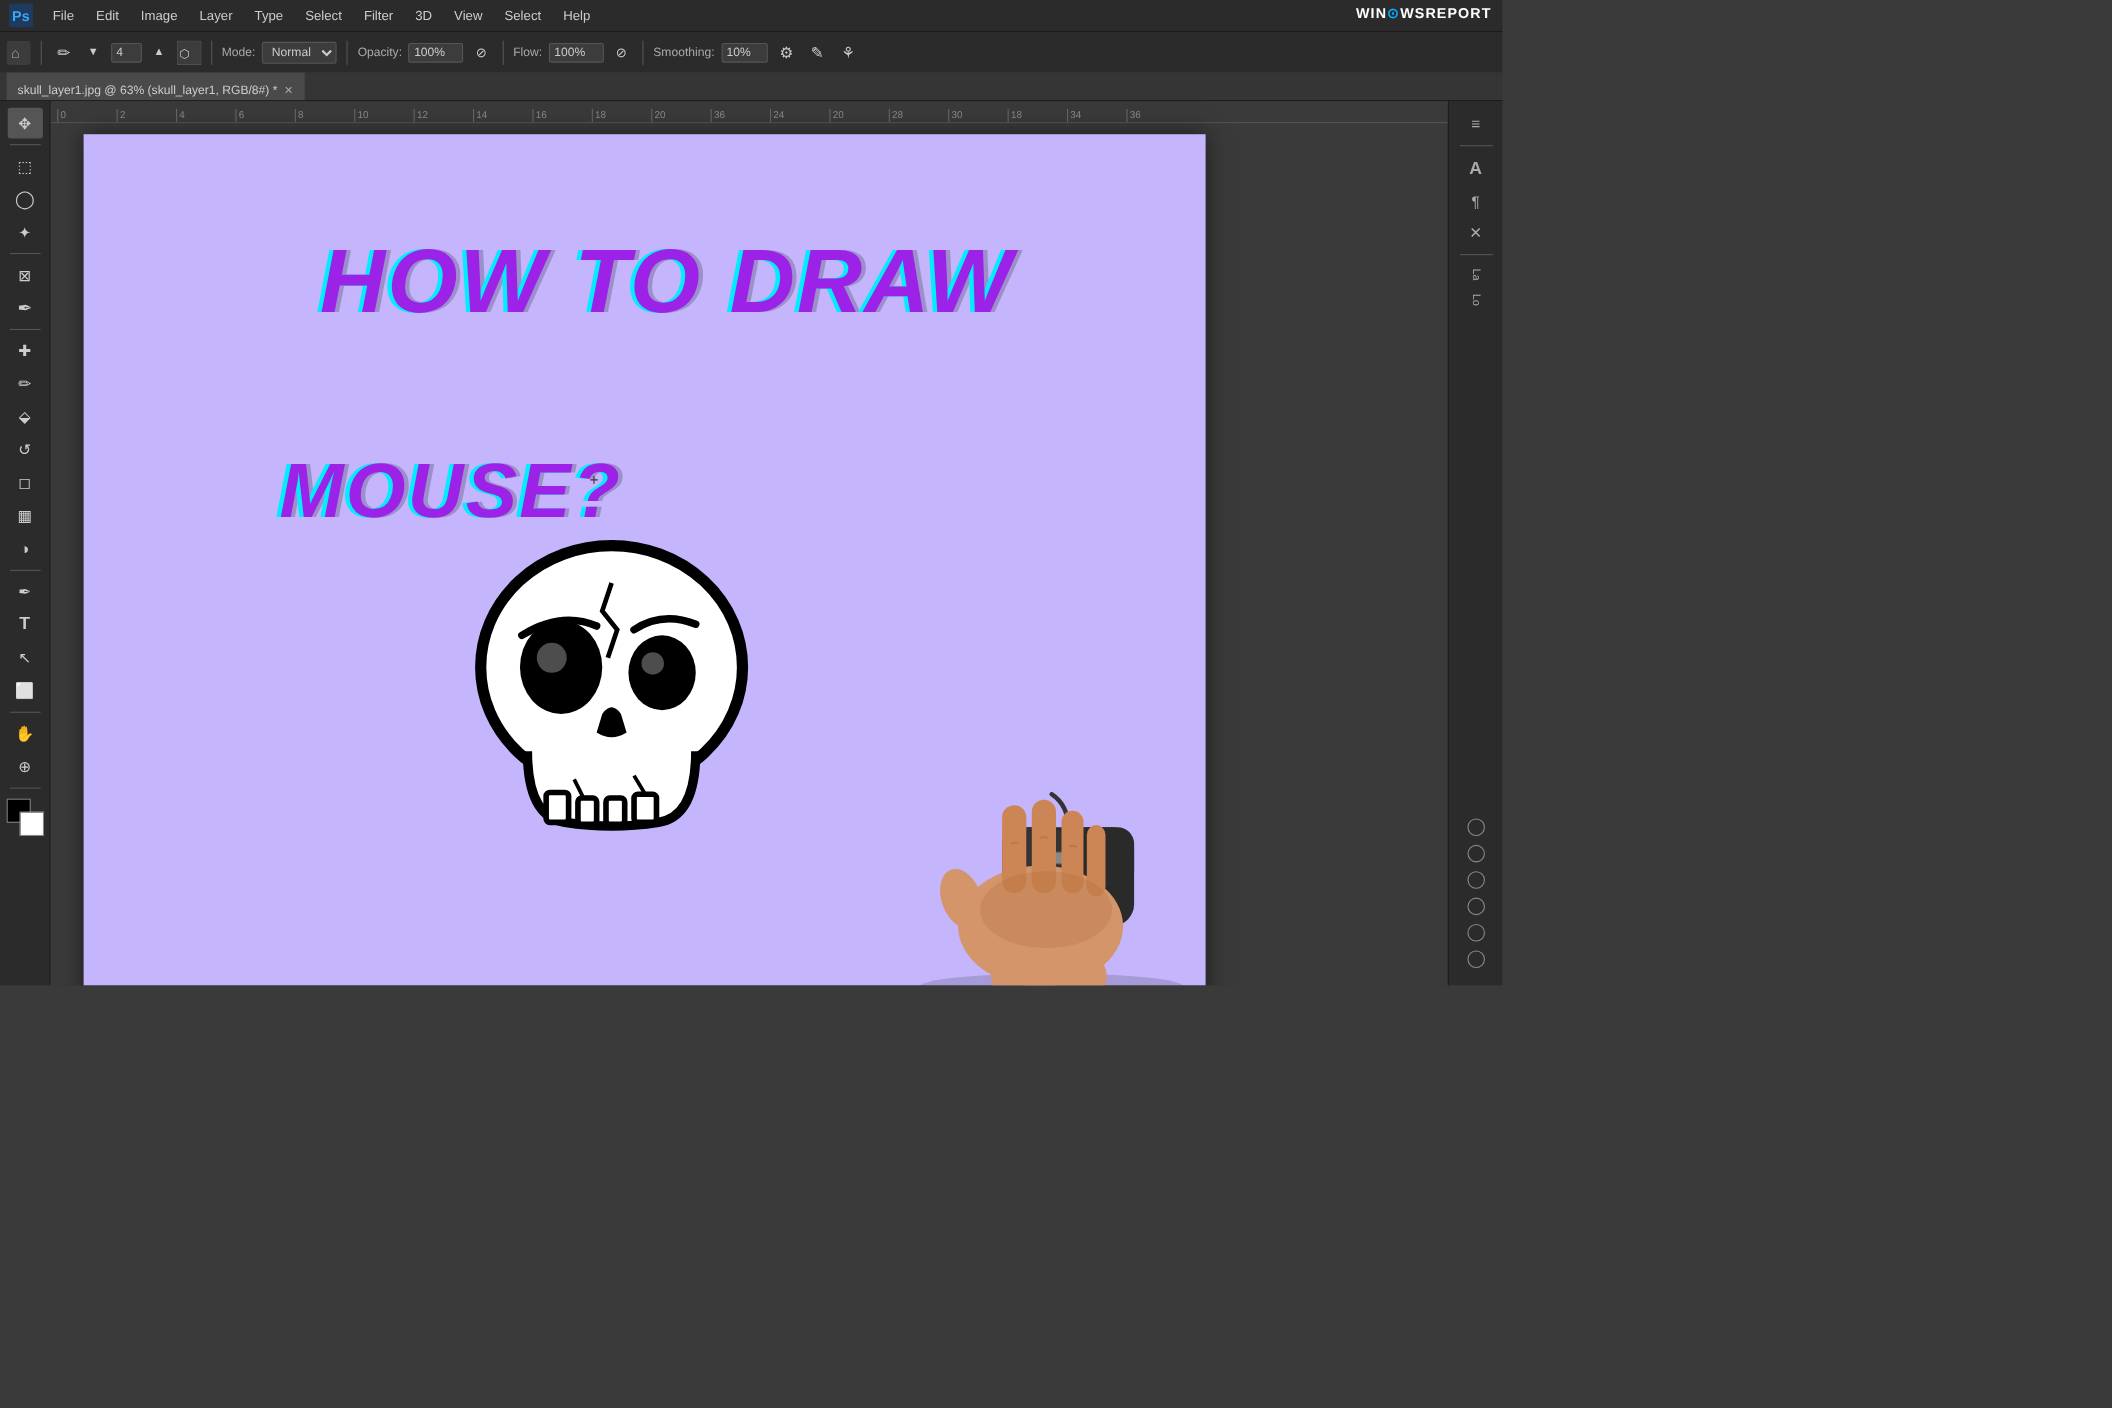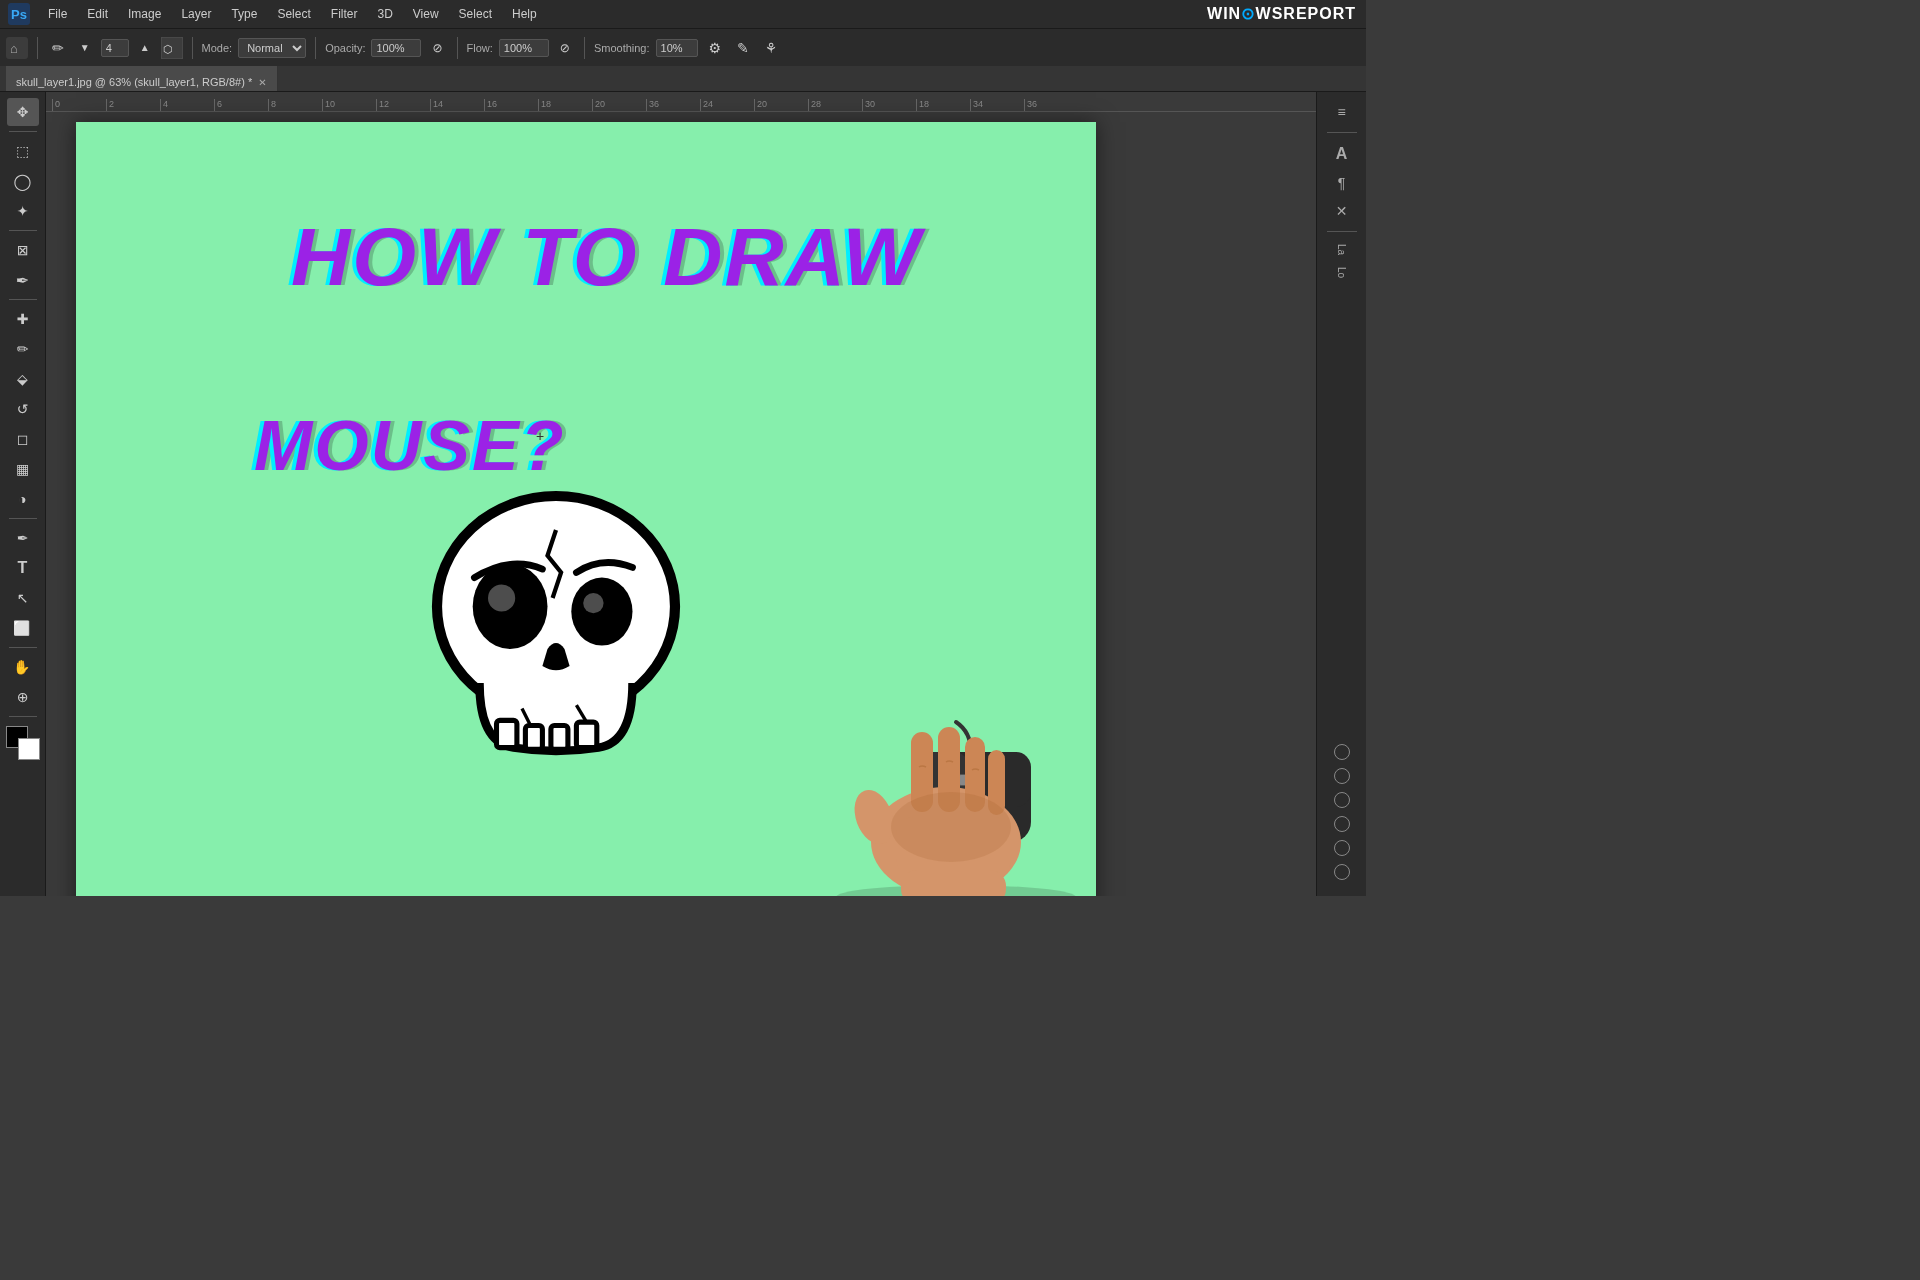--- a/index.html
+++ b/index.html
@@ -33,21 +33,21 @@
     .ps-logo {
       width: 22px;
       height: 22px;
       margin-right: 6px;
     }
     .winreport-badge {
       position: absolute;
       right: 10px;
       top: 4px;
       color: #fff;
-      font-size: 16px;
+      font-size: 13px;
       font-weight: bold;
       letter-spacing: 1px;
     }
     .winreport-badge span.win { color: #fff; }
     .winreport-badge span.ws { color: #00aaff; }
 
     
     #toolbar-bar {
       width: 100%;
       height: 38px;
@@ -192,21 +192,21 @@
       padding-bottom: 2px;
     }
 
     
     #canvas-white {
       position: absolute;
       top: 30px;
       left: 30px;
       width: 1020px;
       height: 820px;
-      background: #86efac;
+      background: #c4b5fd;
       box-shadow: 0 0 20px rgba(0,0,0,0.5);
       overflow: hidden;
     }
 
     
     .art-title-line1 {
       position: absolute;
       top: 88px;
       left: 215px;
       font-size: 82px;

